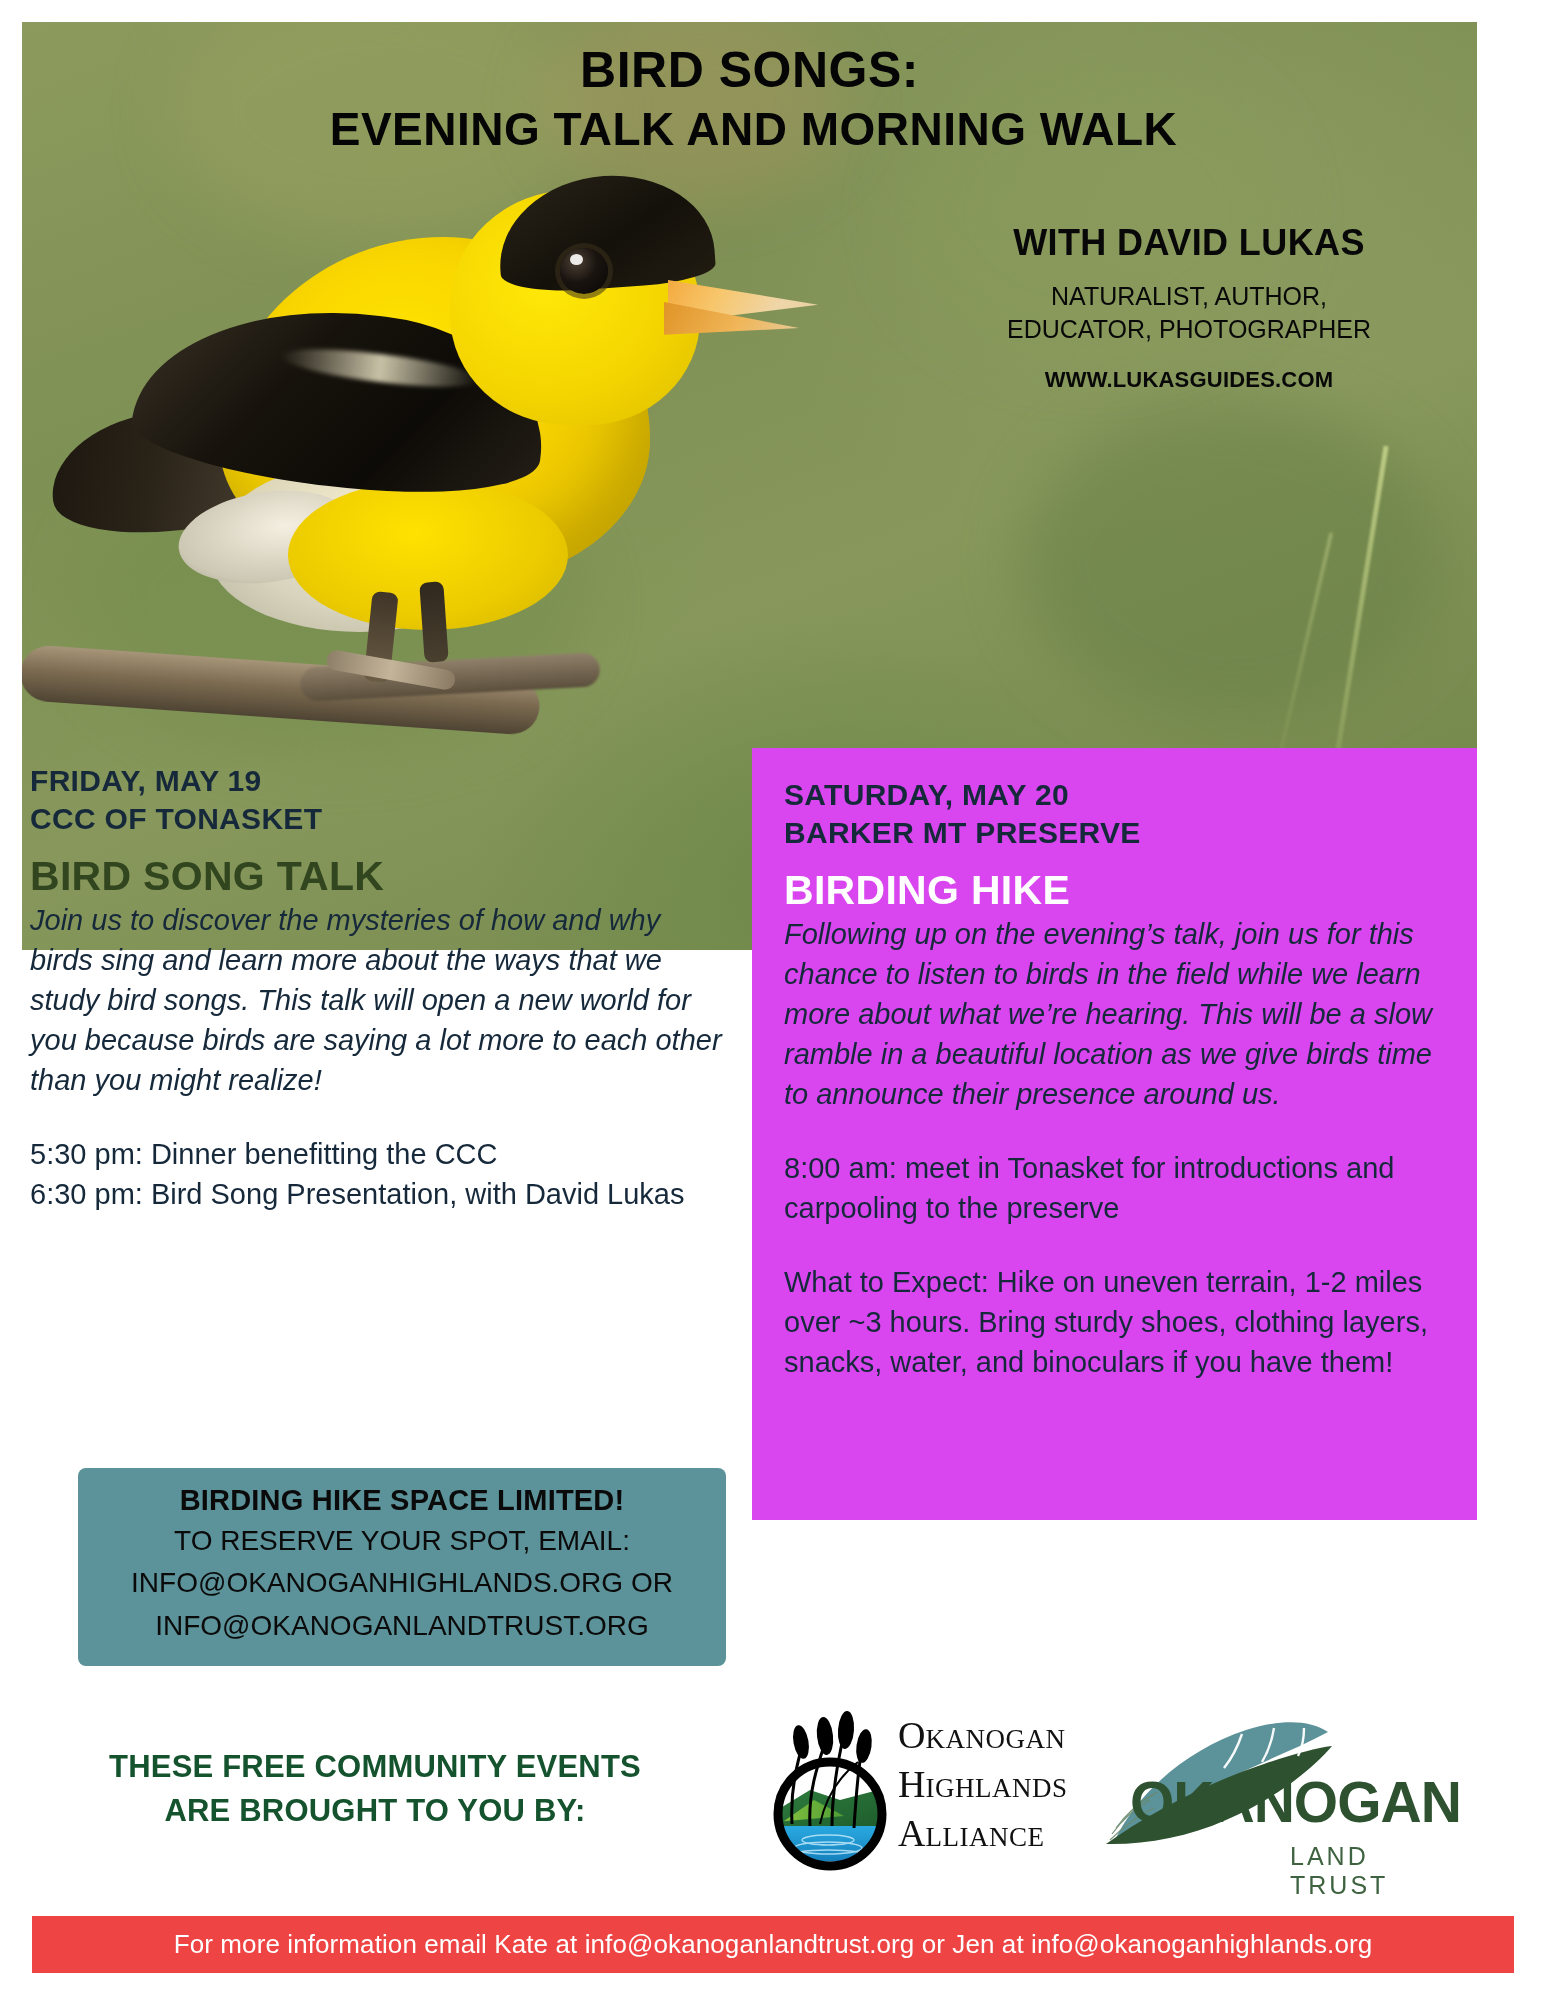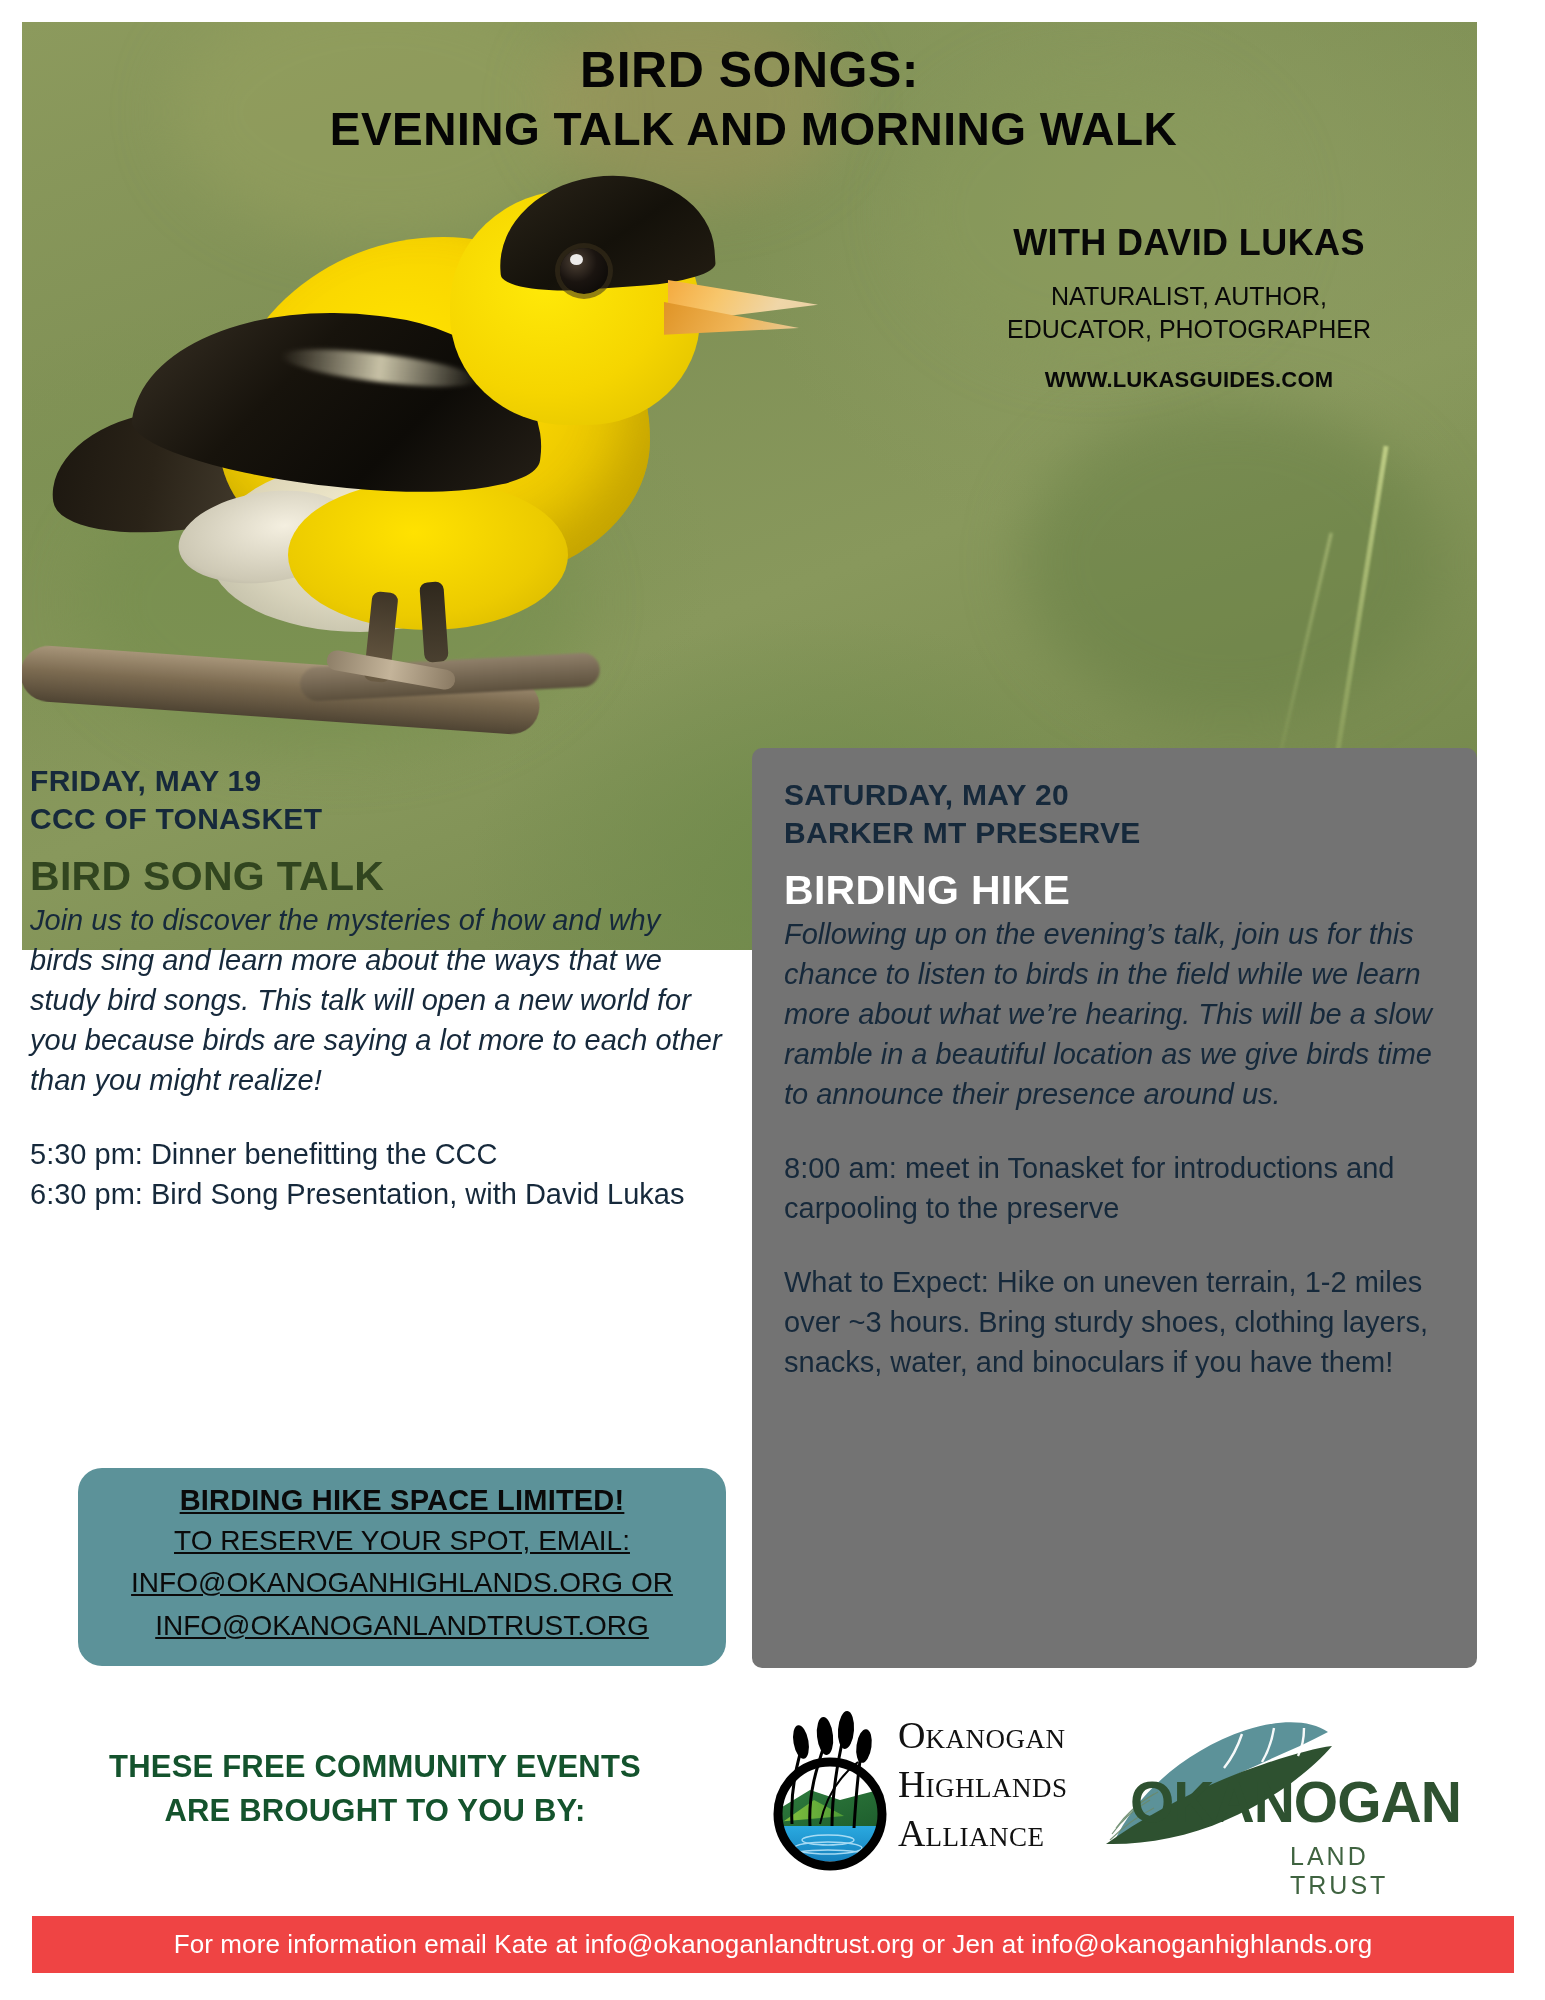--- a/index.html
+++ b/index.html
@@ -138,40 +138,40 @@
   .speaker{
     position:absolute;right:48px;top:200px;width:480px;text-align:center;color:#080808;
   }
   .speaker .name{font-size:36px;font-weight:800;letter-spacing:.4px;}
   .speaker .role{font-size:25px;font-weight:400;line-height:1.3;margin-top:16px;}
   .speaker .web{font-size:22px;font-weight:700;margin-top:22px;letter-spacing:.2px;}
 
   
   .col-left{position:absolute;left:30px;top:762px;width:700px;}
   .col-right{
-    position:absolute;left:752px;top:748px;width:725px;height:920px;
-    background:#737373;padding:0;border-radius:10px;
+    position:absolute;left:752px;top:748px;width:725px;height:772px;
+    background:#d946ef;padding:0;
   }
   .col-right .inner{padding:28px 34px 18px 32px;}
 
   .daterow{font-size:30px;font-weight:800;line-height:1.25;letter-spacing:.3px;color:#16293b;}
   .evtitle{font-size:41px;font-weight:800;letter-spacing:.3px;margin-top:16px;}
   .evtitle.green{color:#31451f;}
   .evtitle.white{color:#ffffff;}
   .blurb{
     font-size:29px;font-style:italic;line-height:1.38;color:#16293b;
   }
   .times{font-size:29px;line-height:1.38;margin-top:34px;color:#16293b;}
   .expect{font-size:29px;line-height:1.38;margin-top:34px;color:#16293b;}
 
   
   .pill{
     position:absolute;left:78px;top:1468px;width:608px;
-    background:#5c9299;border-radius:24px;padding:16px 20px 22px 20px;
-    text-align:center;color:#0a0a0a;text-decoration:underline;
+    background:#5c9299;border-radius:8px;padding:16px 20px 22px 20px;
+    text-align:center;color:#0a0a0a;
   }
   .pill .hl{font-size:29px;font-weight:800;letter-spacing:.2px;}
   .pill .ln{font-size:28px;line-height:1.3;margin-top:6px;}
 
   
   .brought{
     position:absolute;left:55px;top:1745px;width:640px;text-align:center;
     color:#14532d;font-weight:800;font-size:31px;line-height:1.42;letter-spacing:.2px;
   }
 

